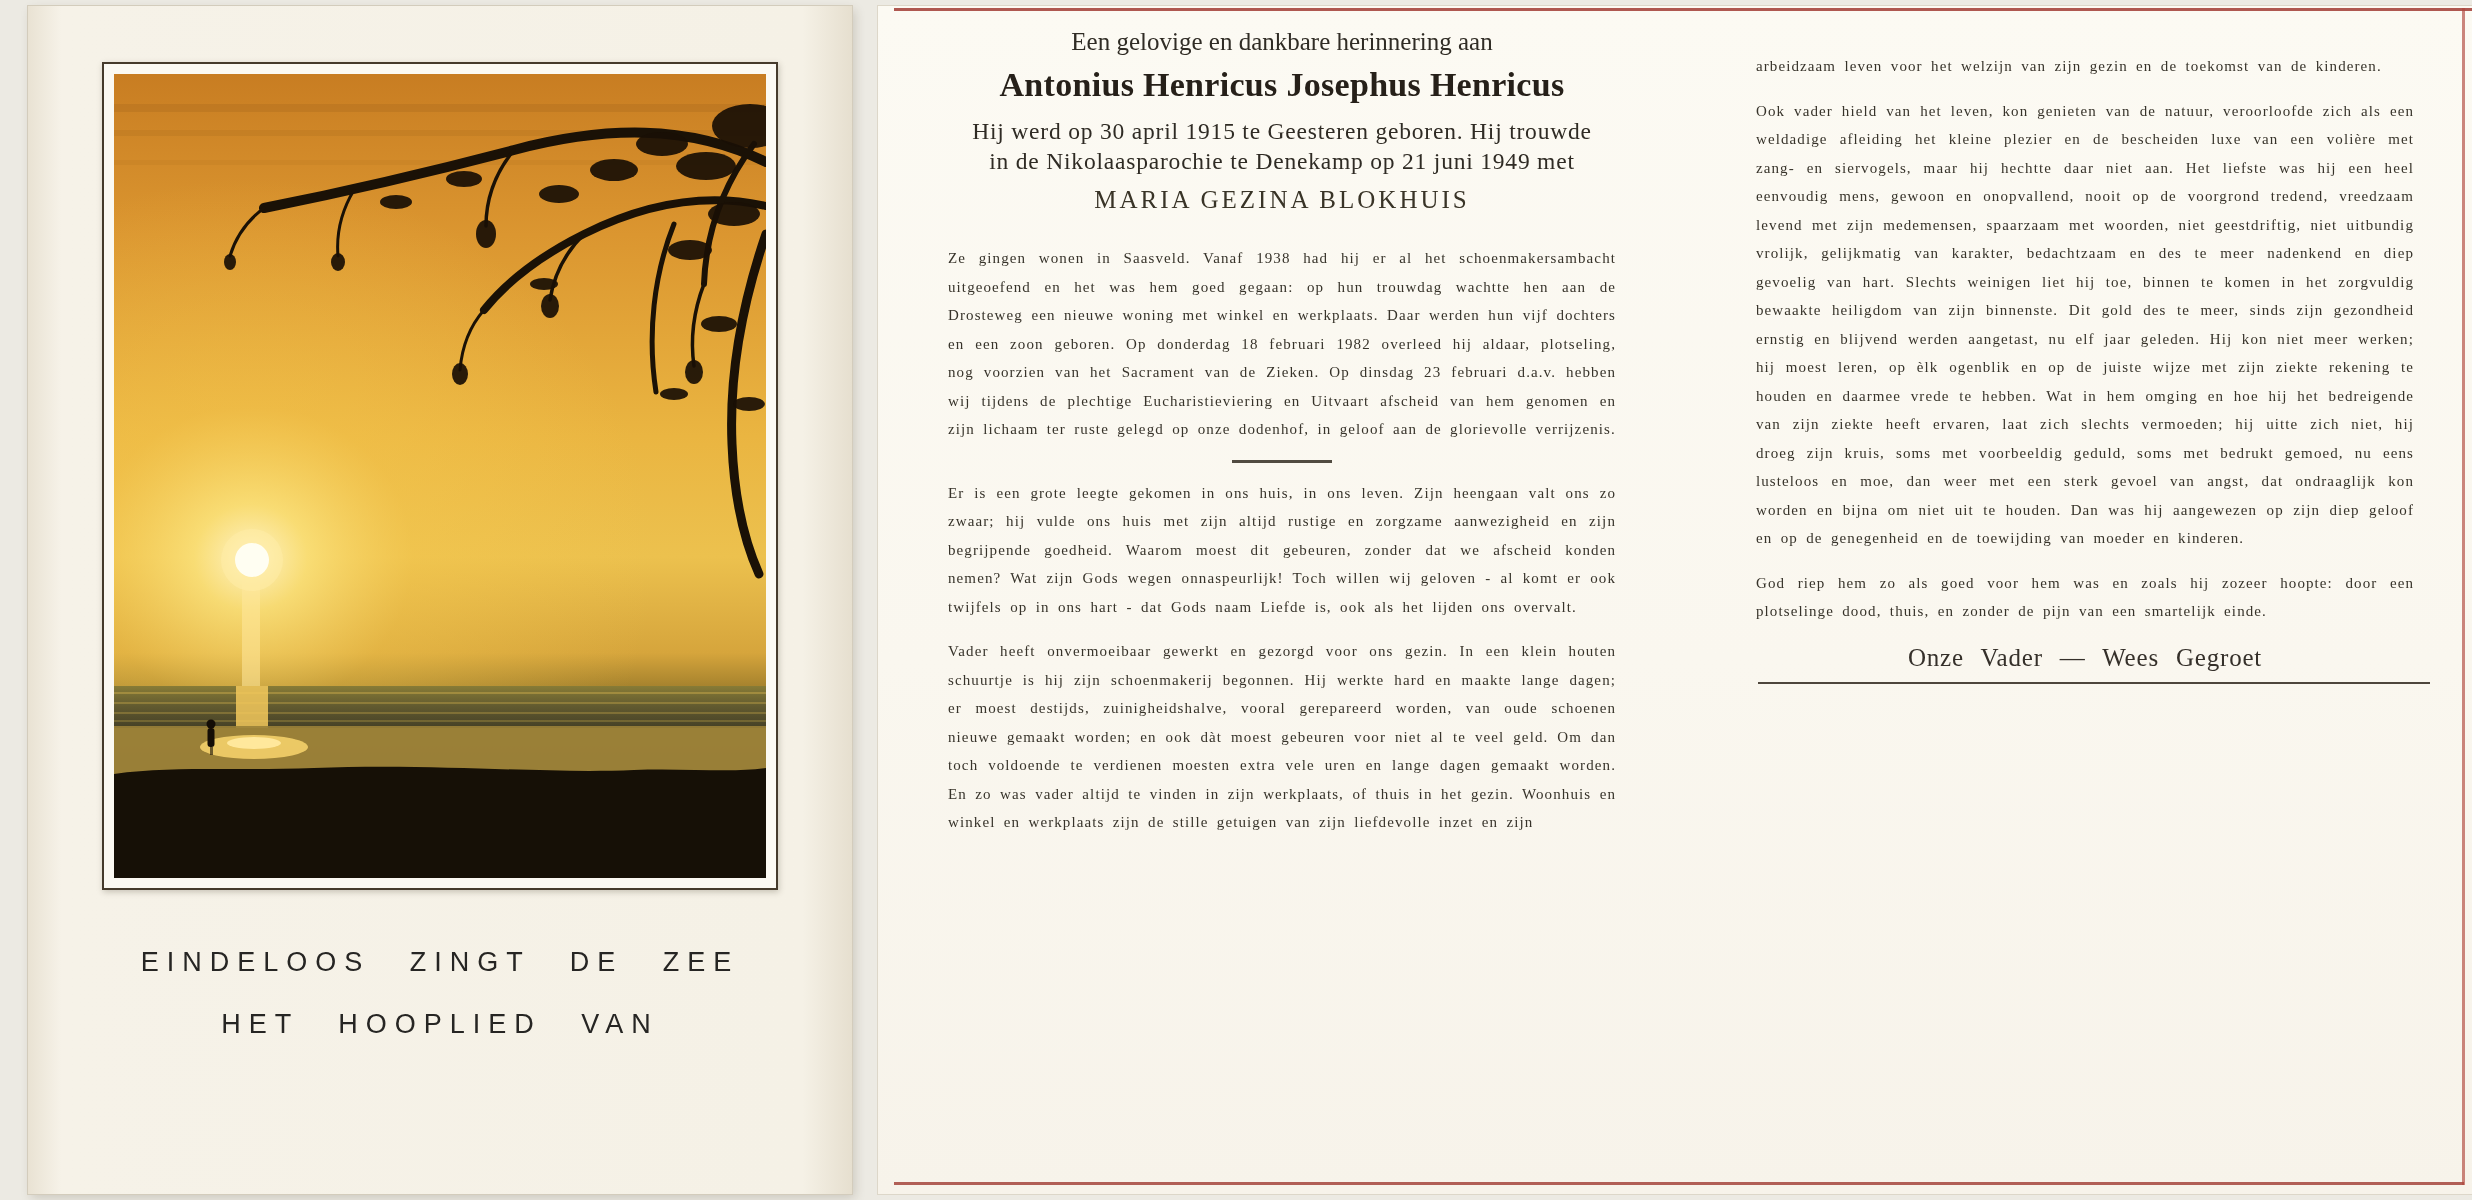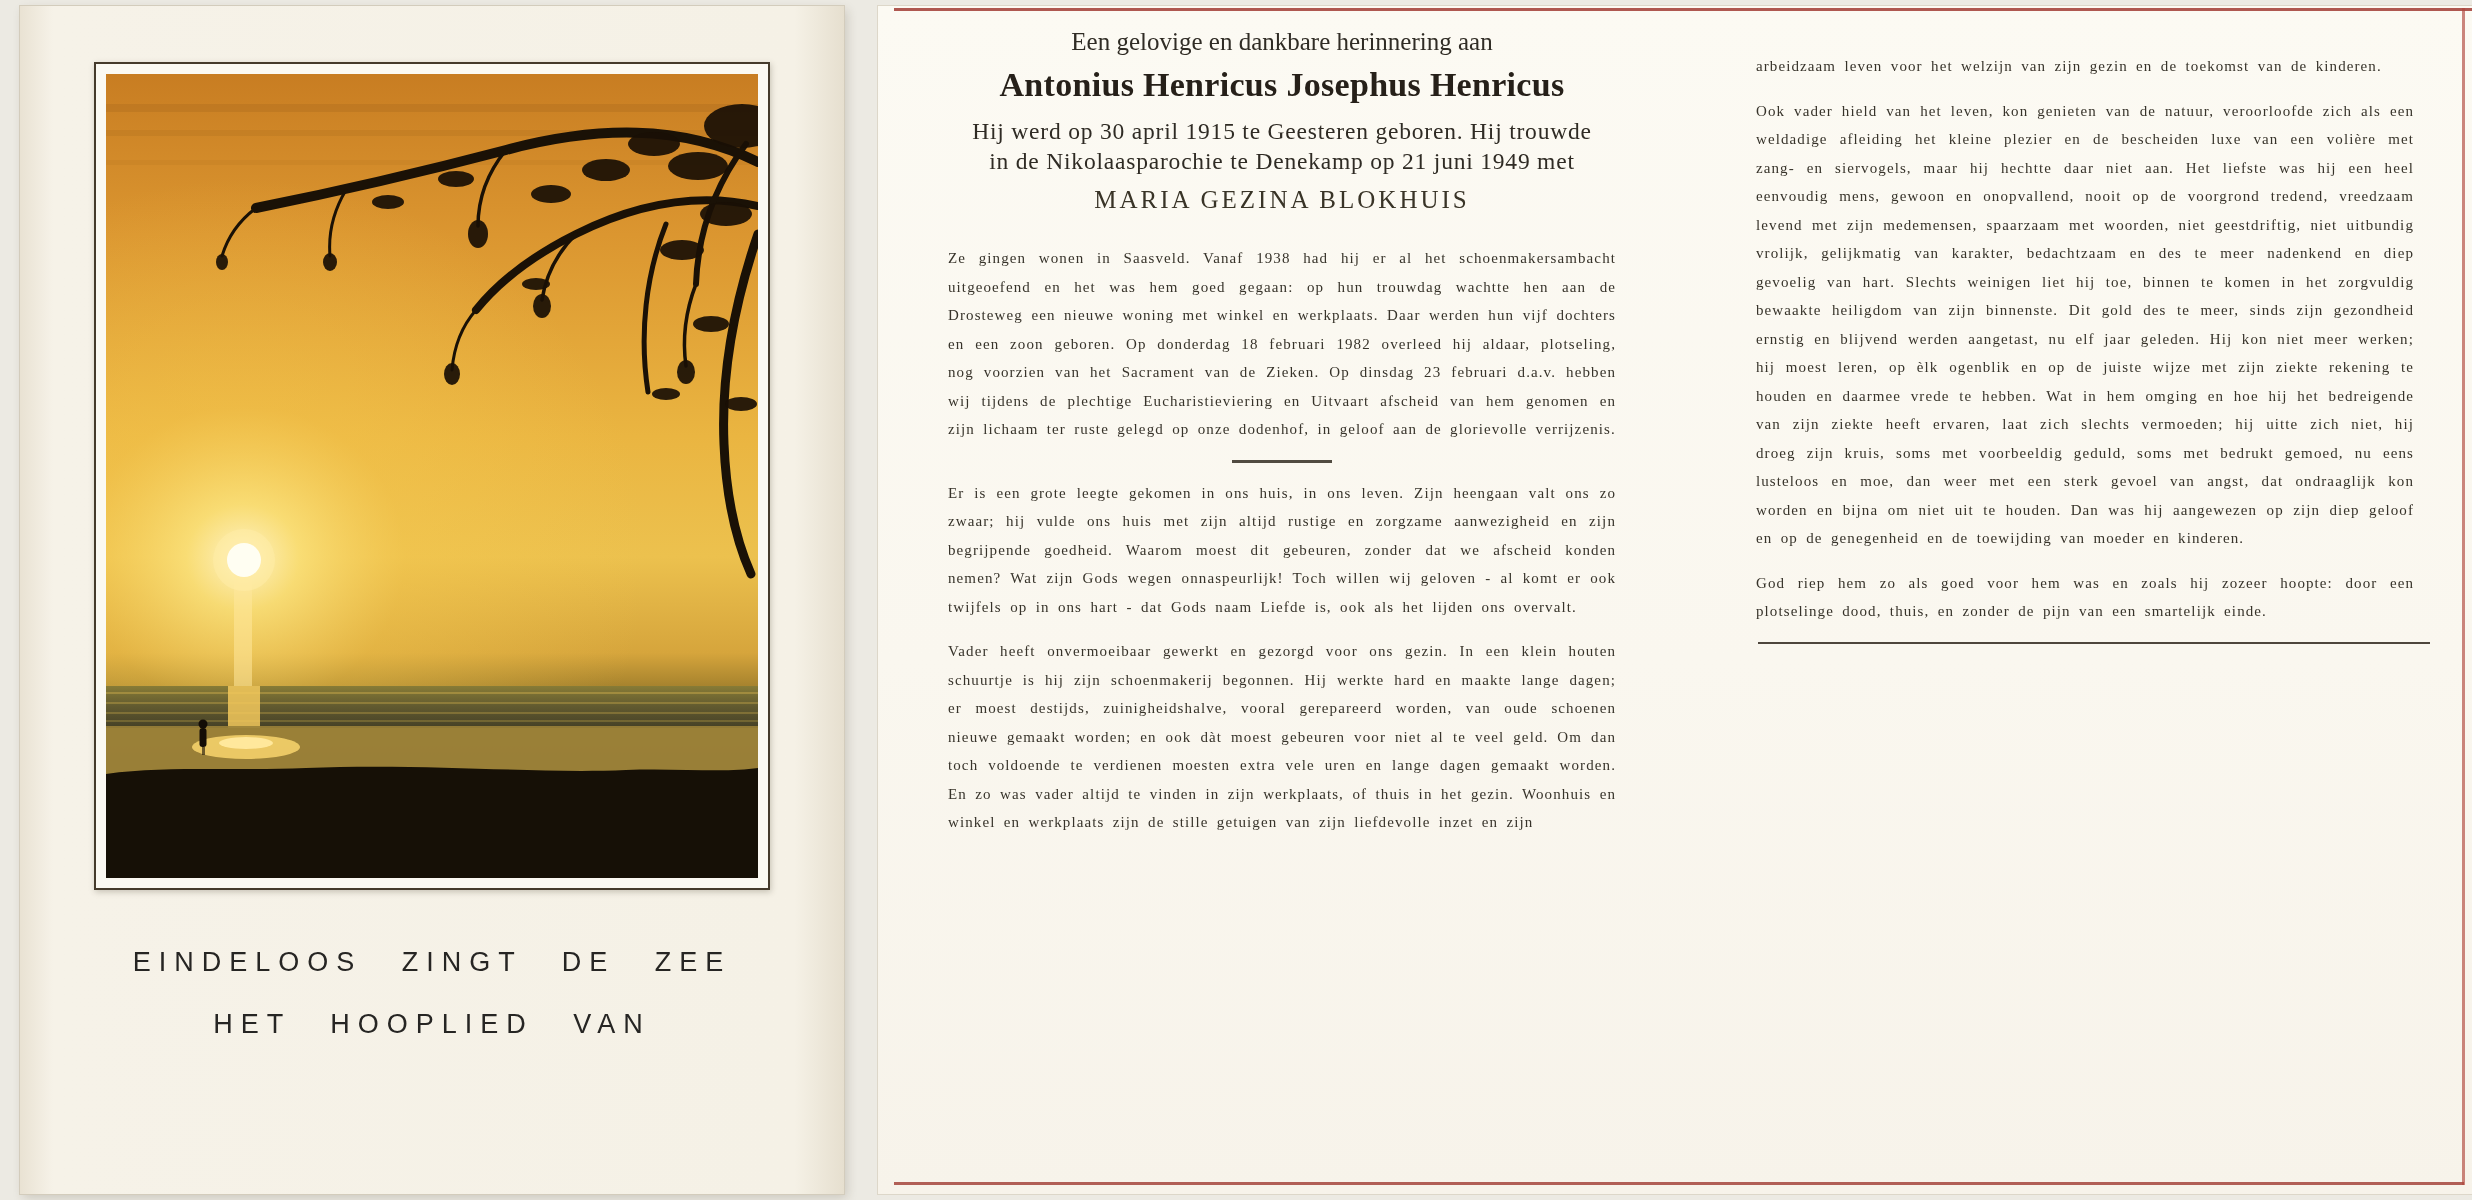--- a/index.html
+++ b/index.html
@@ -3,21 +3,21 @@
 <meta charset="utf-8">
 <style>
   html,body { margin:0; padding:0; background:#dcd8cf; }
   .scan {
     position:relative; width:2472px; height:1200px;
     background:#eceae3; overflow:hidden;
     font-family:"Liberation Sans","DejaVu Sans",sans-serif;
   }
   
   .front-panel {
-    position:absolute; left:20px; top:6px; width:824px; height:1188px;
+    position:absolute; left:28px; top:6px; width:824px; height:1188px;
     background:linear-gradient(90deg,#e9e2d3 0%,#f6f2e8 4%,#f5f1e6 94%,#e6dfcf 100%);
     box-shadow:0 0 0 1px #d3ccbc, 3px 4px 10px rgba(60,50,30,.18);
   }
   .photo-frame {
     position:absolute; left:74px; top:56px; width:652px; height:804px;
     border:2px solid #453a2b; padding:10px; background:#fbf9f2;
     box-shadow:1px 2px 6px rgba(60,50,30,.25);
   }
   .photo { width:652px; height:804px; overflow:hidden; background:#d89a33; }
   .photo svg { display:block; width:100%; height:100%; }
@@ -181,20 +181,21 @@
         <p>Vader heeft onvermoeibaar gewerkt en gezorgd voor ons gezin. In een klein houten schuurtje is hij zijn schoenmakerij begonnen. Hij werkte hard en maakte lange dagen; er moest destijds, zuinigheidshalve, vooral gerepareerd worden, van oude schoenen nieuwe gemaakt worden; en ook dàt moest gebeuren voor niet al te veel geld. Om dan toch voldoende te verdienen moesten extra vele uren en lange dagen gemaakt worden. En zo was vader altijd te vinden in zijn werkplaats, of thuis in het gezin. Woonhuis en winkel en werkplaats zijn de stille getuigen van zijn liefdevolle inzet en zijn</p>
       </div>
     </div>
 
     <div class="col col-right">
       <div class="body">
         <p>arbeidzaam leven voor het welzijn van zijn gezin en de toekomst van de kinderen.</p>
         <p>Ook vader hield van het leven, kon genieten van de natuur, veroorloofde zich als een weldadige afleiding het kleine plezier en de bescheiden luxe van een volière met zang- en siervogels, maar hij hechtte daar niet aan. Het liefste was hij een heel eenvoudig mens, gewoon en onopvallend, nooit op de voorgrond tredend, vreedzaam levend met zijn medemensen, spaarzaam met woorden, niet geestdriftig, niet uitbundig vrolijk, gelijkmatig van karakter, bedachtzaam en des te meer nadenkend en diep gevoelig van hart. Slechts weinigen liet hij toe, binnen te komen in het zorgvuldig bewaakte heiligdom van zijn binnenste. Dit gold des te meer, sinds zijn gezondheid ernstig en blijvend werden aangetast, nu elf jaar geleden. Hij kon niet meer werken; hij moest leren, op èlk ogenblik en op de juiste wijze met zijn ziekte rekening te houden en daarmee vrede te hebben. Wat in hem omging en hoe hij het bedreigende van zijn ziekte heeft ervaren, laat zich slechts vermoeden; hij uitte zich niet, hij droeg zijn kruis, soms met voorbeeldig geduld, soms met bedrukt gemoed, nu eens lusteloos en moe, dan weer met een sterk gevoel van angst, dat ondraaglijk kon worden en bijna om niet uit te houden. Dan was hij aangewezen op zijn diep geloof en op de genegenheid en de toewijding van moeder en kinderen.</p>
         <p>God riep hem zo als goed voor hem was en zoals hij zozeer hoopte: door een plotselinge dood, thuis, en zonder de pijn van een smartelijk einde.</p>
       </div>
+      <div class="prayer">Onze Vader — Wees Gegroet</div>
       <div class="long-rule"></div>
     </div>
   </div>
 
   <div class="artifact artifact-top"></div>
   <div class="artifact artifact-bottom"></div>
   <div class="artifact artifact-right"></div>
 
 </div>
 

